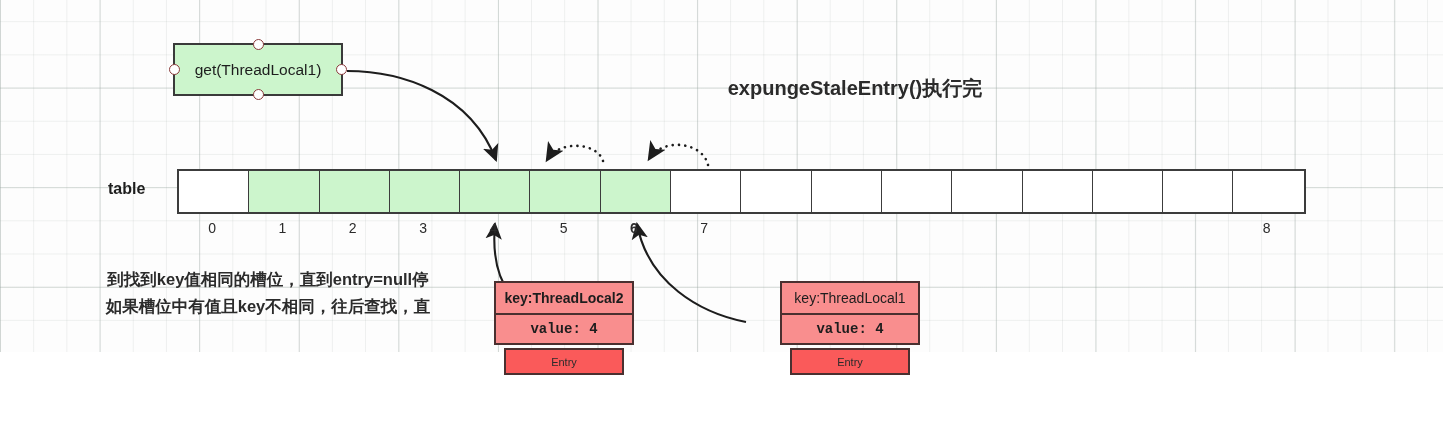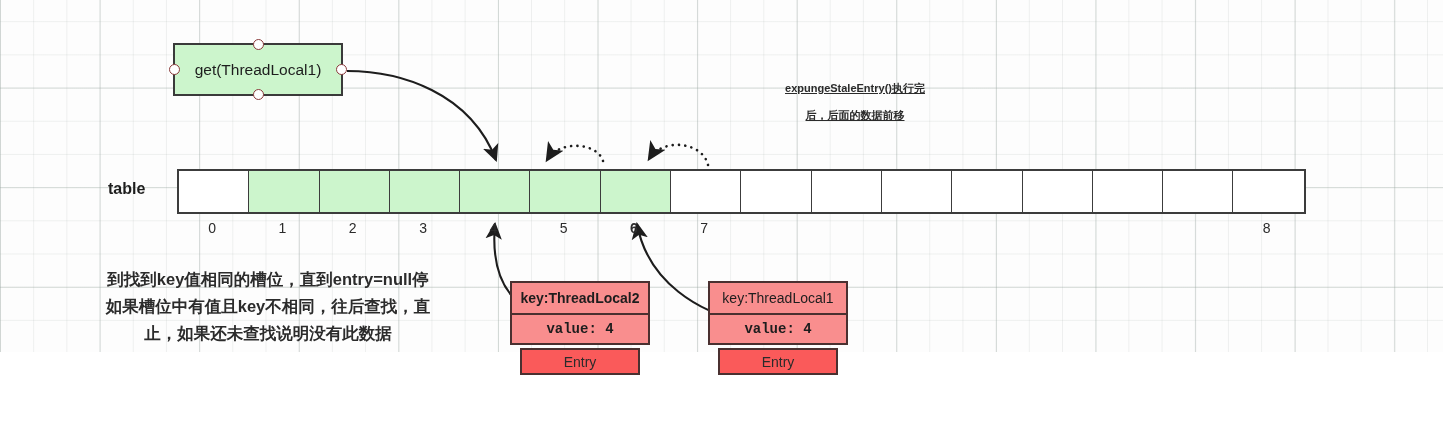--- a/index.html
+++ b/index.html
@@ -71,24 +71,23 @@
   .port.bot   { bottom: -6px;left: 50%; margin-left: -5.5px; }
 
   
   .title-block {
     position: absolute;
     left: 695px;
     top: 75px;
     width: 320px;
     text-align: center;
     font-weight: bold;
-    font-size: 11px;
+    font-size: 20px;
     line-height: 27px;
     color: #2b2b2b;
-    text-decoration: underline;
   }
 
   
   .table-label {
     position: absolute;
     left: 108px;
     top: 180px;
     font-size: 16px;
     font-weight: bold;
     color: #1d1d1d;
@@ -163,21 +162,21 @@
     width: 120px;
     margin-left: 10px;
     margin-top: 3px;
     height: 27px;
     box-sizing: border-box;
     background: #fa5a5a;
     border: 2px solid #4a3030;
     display: flex;
     align-items: center;
     justify-content: center;
-    font-size: 14px;
+    font-size: 11px;
     color: #2b2b2b;
   }
 </style>
 </head>
 <body>
 
 <div id="canvas">
 
   <svg id="arrows" viewBox="0 0 1443 421">
     <defs>
@@ -203,21 +202,20 @@
   <div class="get-node">
     <span class="get-node-label">get(ThreadLocal1)</span>
     <span class="port left"></span>
     <span class="port right"></span>
     <span class="port top"></span>
     <span class="port bot"></span>
   </div>
 
   <div class="title-block">
     <div>expungeStaleEntry()执行完</div>
-    <div>后，后面的数据前移</div>
   </div>
 
   <div class="table-label">table</div>
   <div class="table-row" id="table-row">
       <div class="cell"></div>
       <div class="cell filled"></div>
       <div class="cell filled"></div>
       <div class="cell filled"></div>
       <div class="cell filled"></div>
       <div class="cell filled"></div>
@@ -247,28 +245,27 @@
       <div class="idx"></div>
       <div class="idx"></div>
       <div class="idx"></div>
       <div class="idx"></div>
       <div class="idx">8</div>
     </div>
 
   <div class="note-block">
     <div>到找到key值相同的槽位，直到entry=null停</div>
     <div>如果槽位中有值且key不相同，往后查找，直</div>
-    <div>止，如果还未查找说明没有此数据</div>
-  </div>
-
-  <div class="entry-group" style="left:510px; top:281px;">
+  </div>
+
+  <div class="entry-group" style="left:494px; top:281px;">
     <div class="entry-key bold">key:ThreadLocal2</div>
     <div class="entry-value bold">value: 4</div>
     <div class="entry-tag">Entry</div>
   </div>
 
-  <div class="entry-group" style="left:708px; top:281px;">
+  <div class="entry-group" style="left:780px; top:281px;">
     <div class="entry-key">key:ThreadLocal1</div>
     <div class="entry-value bold">value: 4</div>
     <div class="entry-tag">Entry</div>
   </div>
 
 </div>
 
 </body></html>

